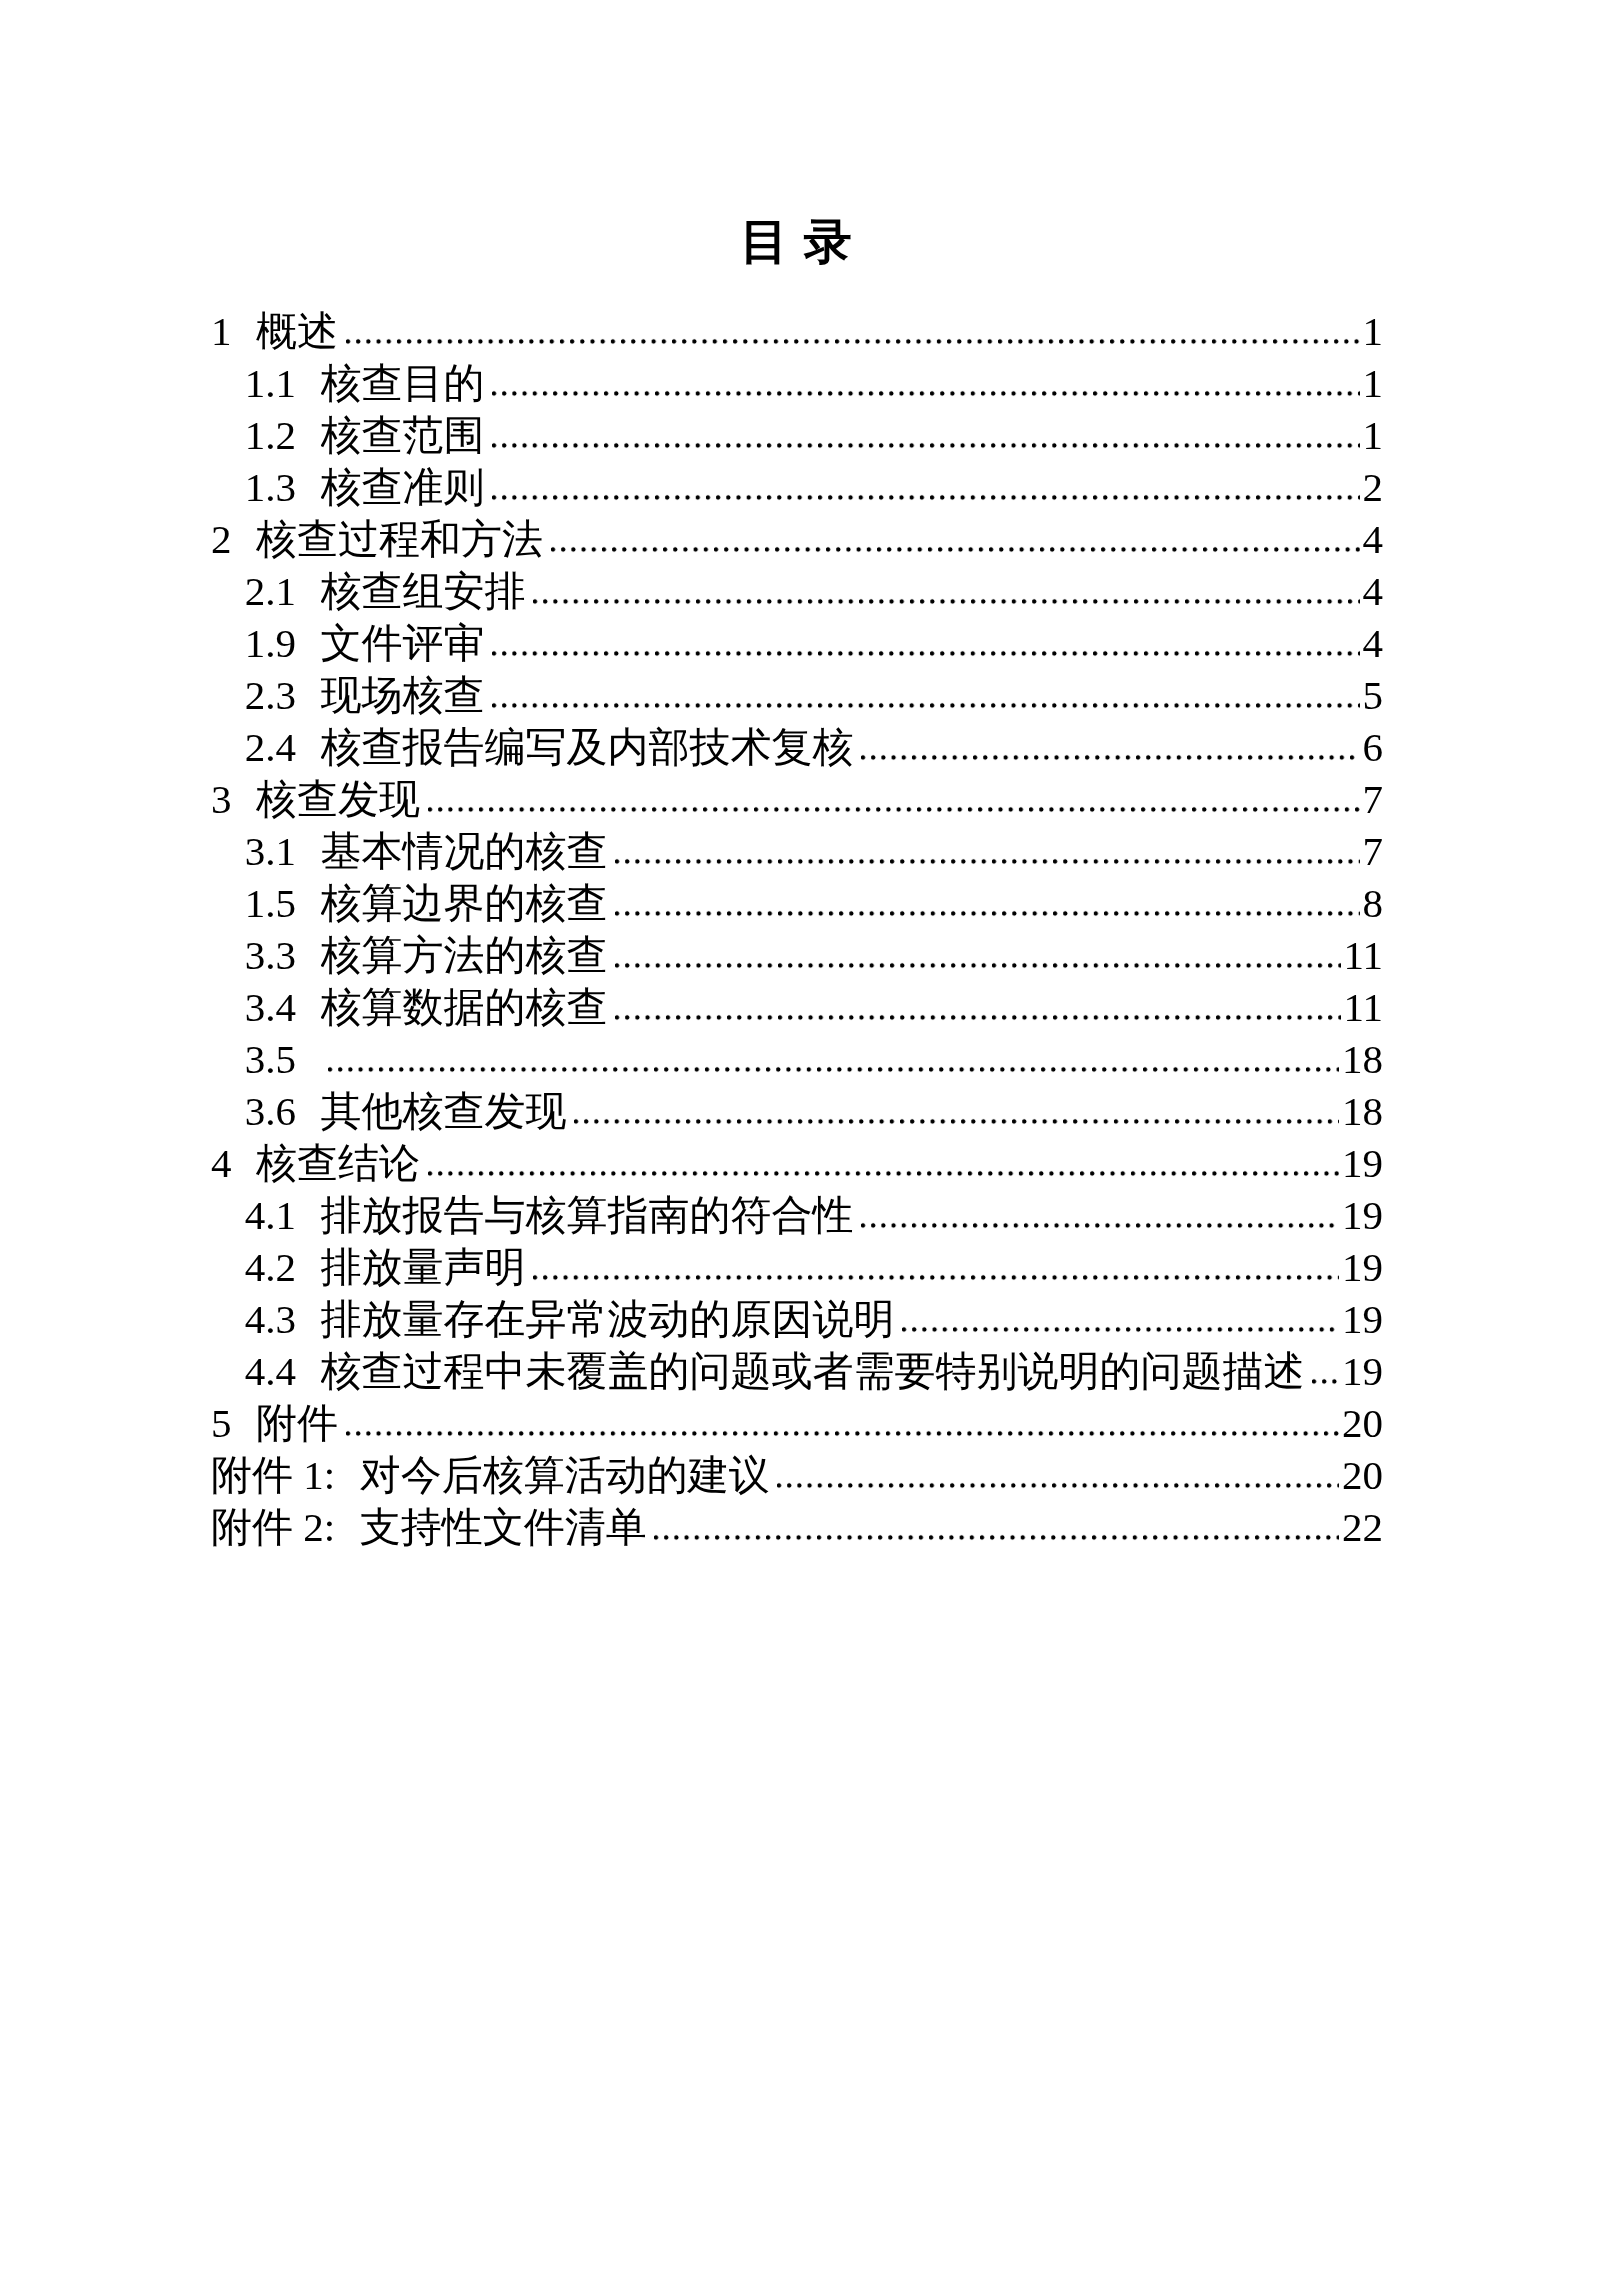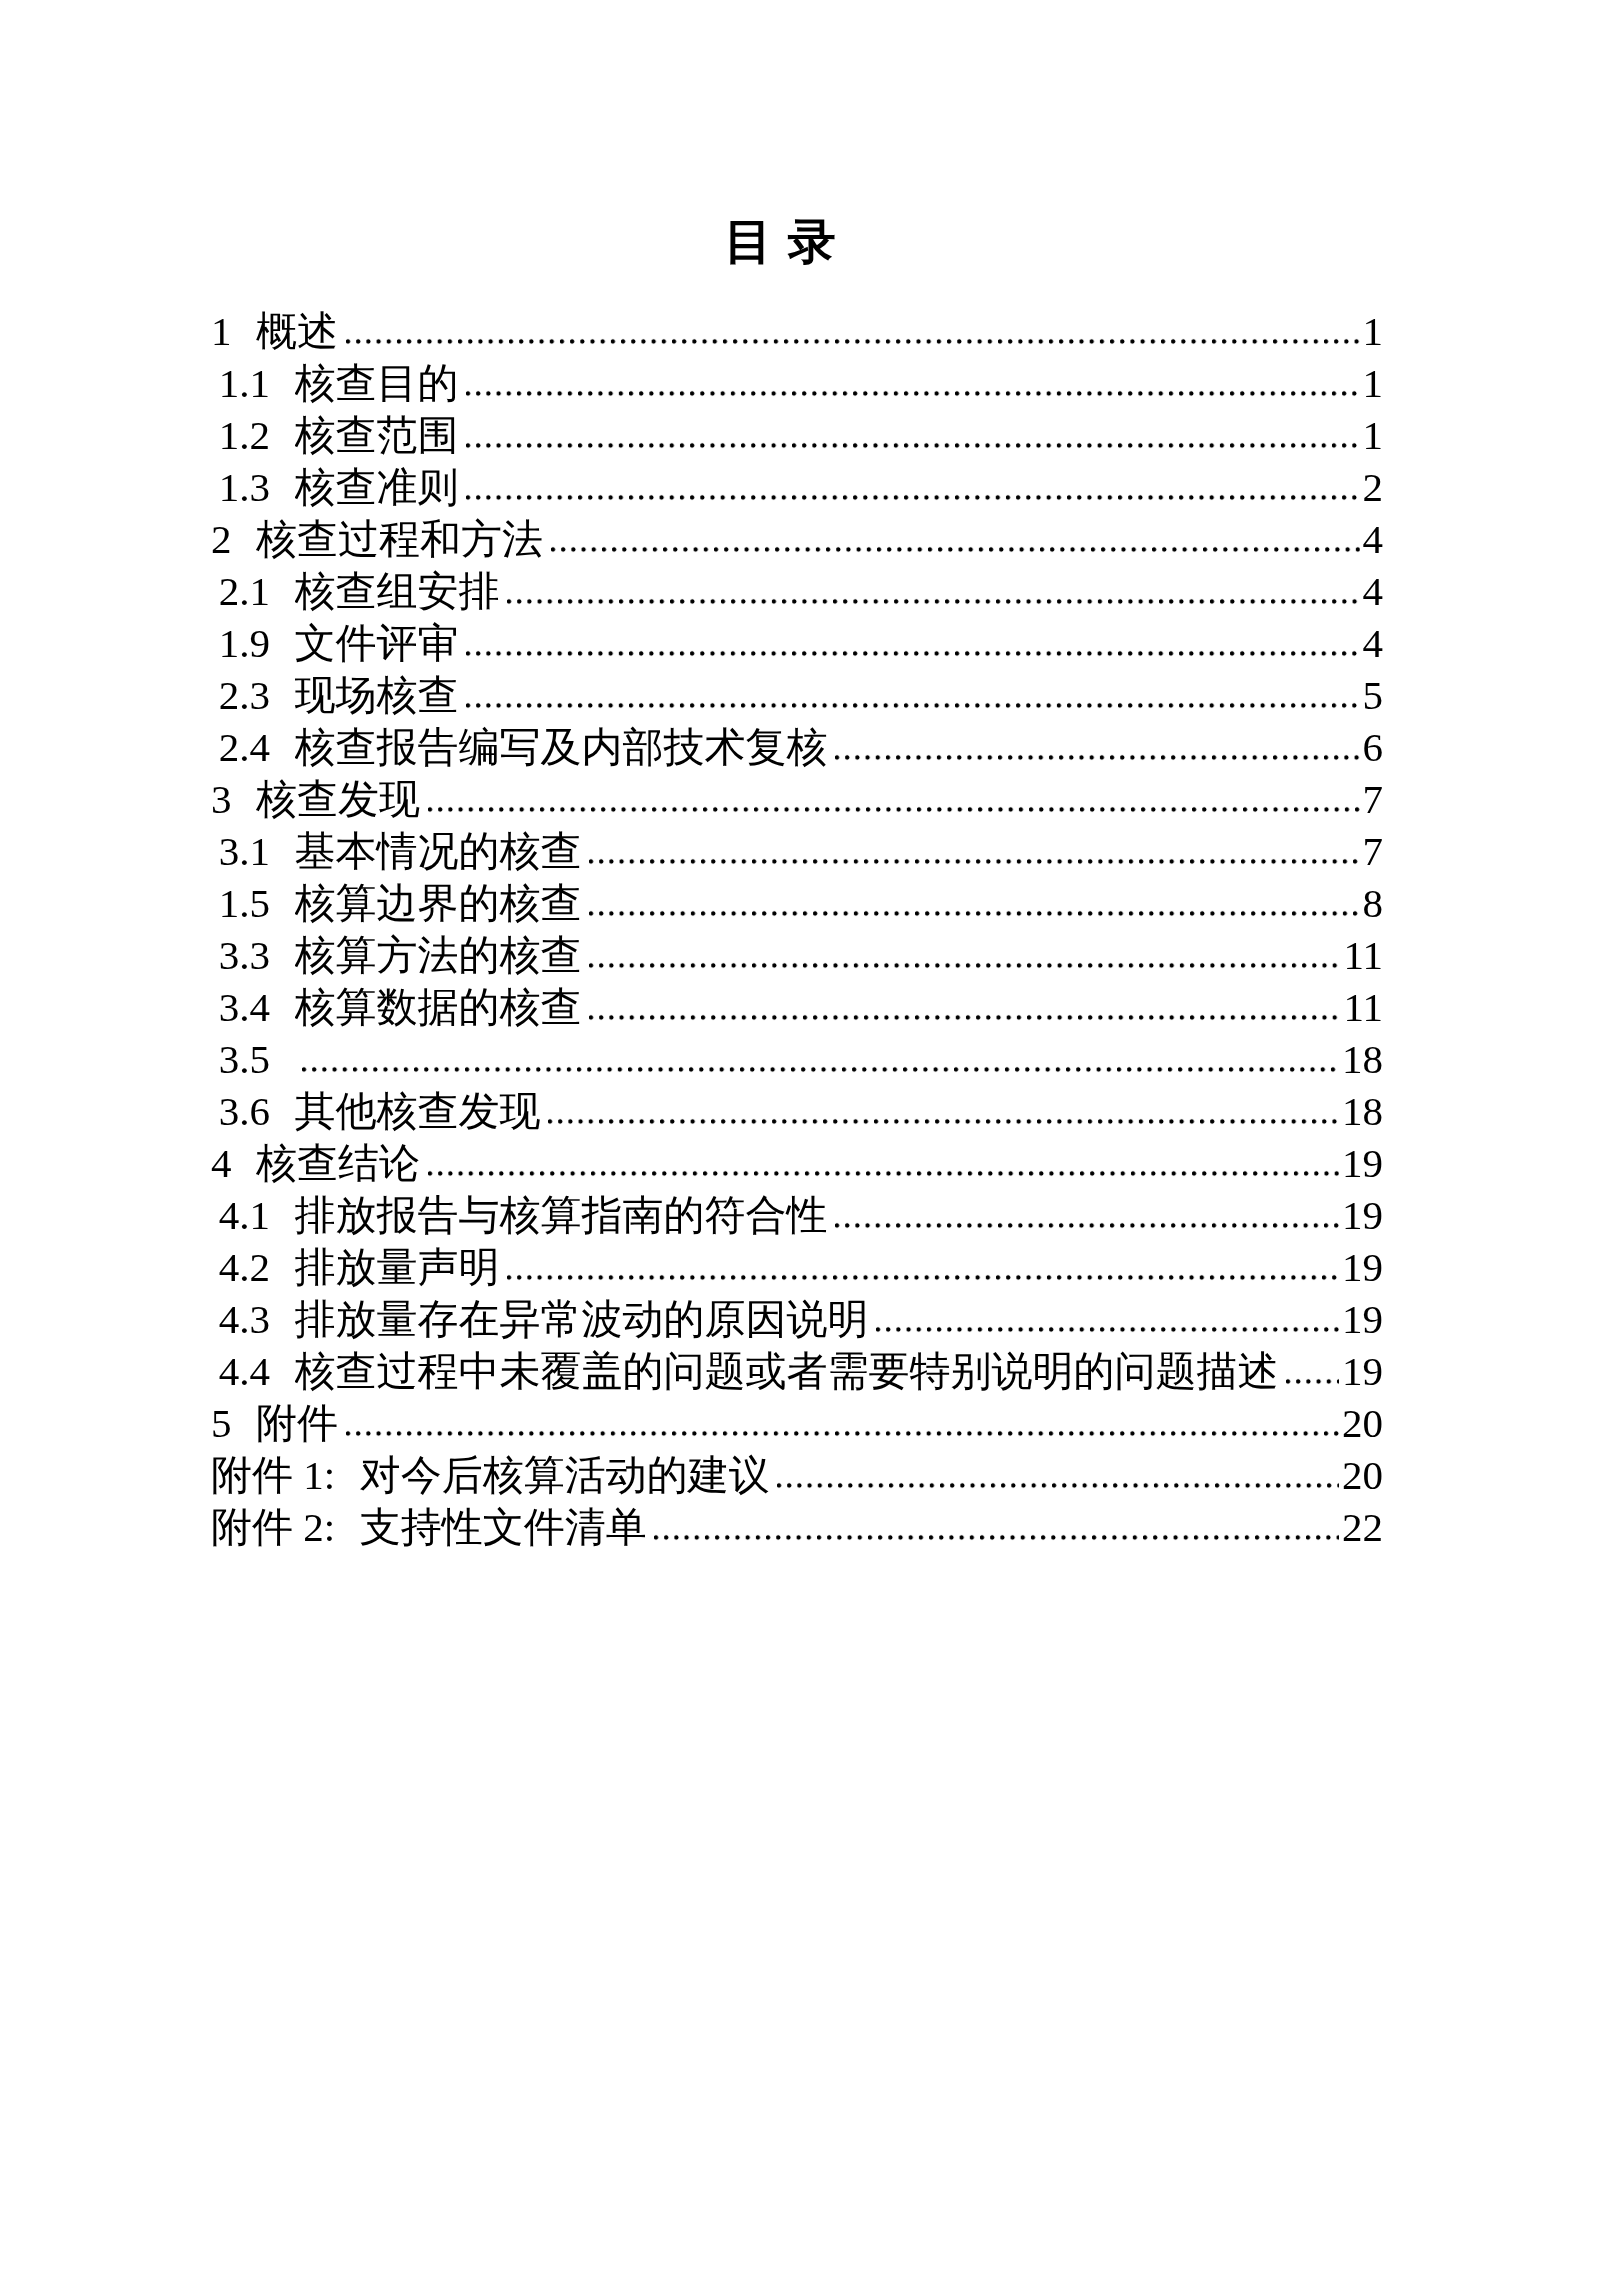--- a/index.html
+++ b/index.html
@@ -6,21 +6,21 @@
   html, body { margin: 0; padding: 0; }
   body {
     width: 1621px; height: 2293px;
     background: #ffffff;
     color: #000000;
     font-family: "Liberation Serif", "DejaVu Serif", serif;
   }
   .page { position: relative; width: 1621px; height: 2293px; overflow: hidden; }
   .title {
     position: absolute;
-    top: 214px; left: 194px; width: 1172px;
+    top: 214px; left: 210px; width: 1172px;
     margin: 0;
     text-align: center;
     font-size: 48px;
     font-weight: 700;
     line-height: 1.15;
     letter-spacing: 15.7px;
     padding-left: 15.7px; 
     white-space: nowrap;
   }
   .toc {
@@ -28,21 +28,21 @@
     top: 305px; left: 211px; width: 1172px;
   }
   .row {
     display: flex;
     align-items: baseline;
     height: 52px;
     line-height: 52px;
     font-size: 41px;
     white-space: nowrap;
   }
-  .row.level-2 { padding-left: 7.8px; }
+  .row.level-2 { padding-left: 7.8px; margin-left: 26px; }
   .num { margin-right: 24.5px; white-space: pre; flex: 0 0 auto; }
   .lbl { flex: 0 1 auto; overflow: hidden; }
   .dots {
     flex: 1 1 auto;
     min-width: 11.8px;
     height: 6.9px;
     margin: 0 2.9px 0 7.8px;
     background-image: radial-gradient(circle at 2px 3.4px, #000000 1.9px, transparent 2.5px);
     background-size: 10.2px 6.9px;
     background-repeat: repeat-x;

